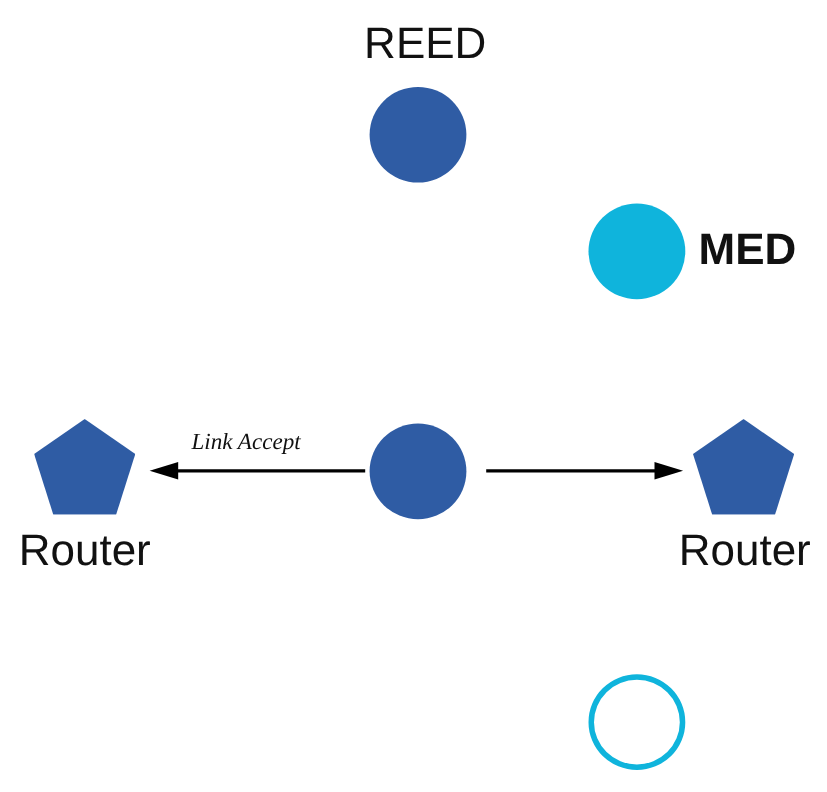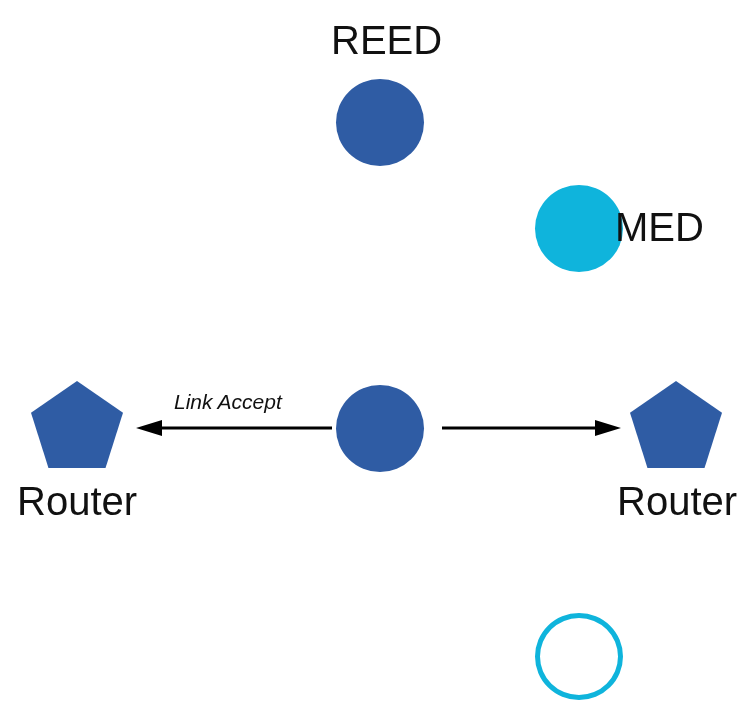--- a/index.html
+++ b/index.html
@@ -27,21 +27,21 @@
     font-family: "Liberation Sans", sans-serif;
     font-size: 40px;
     line-height: 40px;
     color: #111111;
     white-space: nowrap;
     letter-spacing: 0px;
     text-align: right;
   }
   .edge-label {
     position: absolute;
-    font-family: Liberation Sans, sans-serif;
+    font-family: Liberation Serif, serif;
     font-style: italic;
     font-size: 21px;
     line-height: 21px;
     color: #111111;
     white-space: nowrap;
   }
   .shape {
     position: absolute;
   }
   .circle-filled {
@@ -62,21 +62,21 @@
     width: 752px;
     height: 720px;
     pointer-events: none;
   }
 
   
   #label-reed      { left: 331px; top: 20px; }
   #shape-reed      { left: 336px; top: 79px;  width: 88px; height: 87px; }
 
   #shape-med       { left: 535px; top: 185px; width: 88px; height: 87px; }
-  #label-med       { left: 615px; top: 207px; }
+  #label-med       { left: 635px; top: 207px; font-weight: bold; }
 
   #shape-router-left  { left: 31px;  top: 381px; width: 92px; height: 87px; }
   #label-router-left  { left: 17px;  top: 481px; }
 
   #shape-center       { left: 336px; top: 385px; width: 88px; height: 87px; }
 
   #shape-router-right { left: 630px; top: 381px; width: 92px; height: 87px; }
   #label-router-right { left: 617px; top: 481px; }
 
   #label-link-accept  { left: 174px; top: 391px; }

